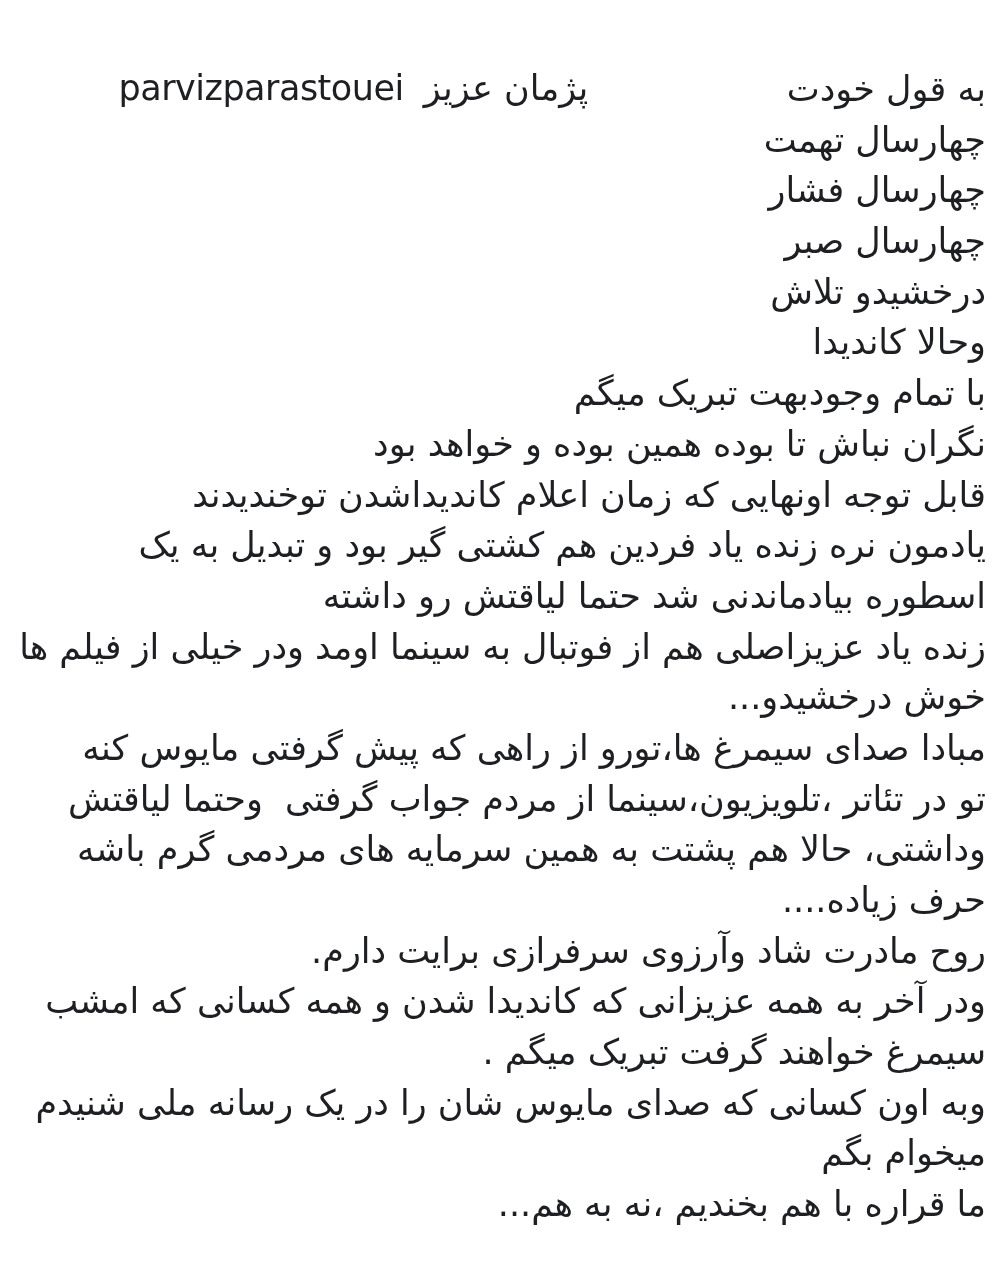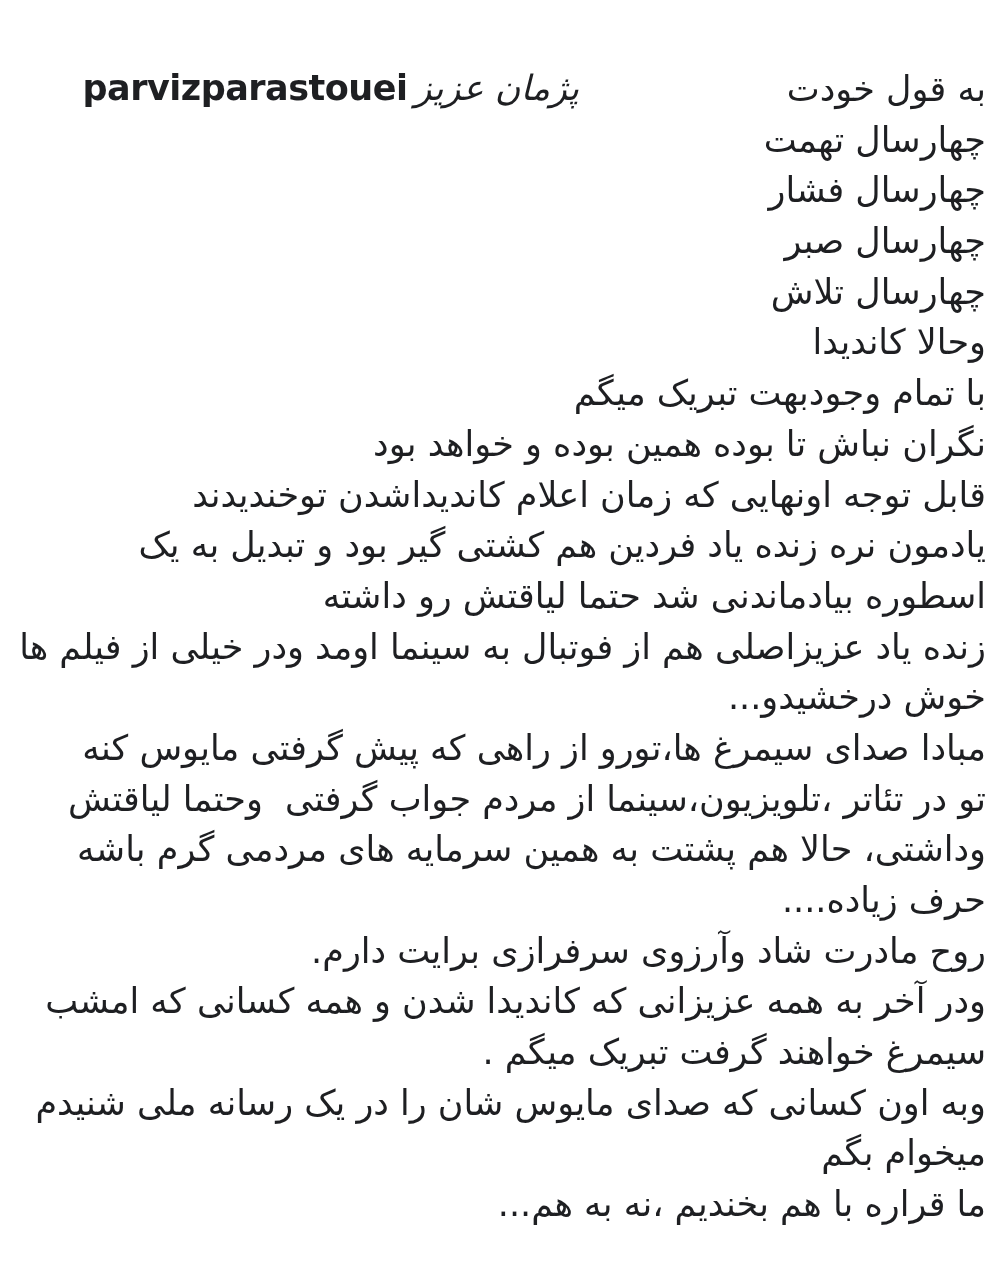--- a/index.html
+++ b/index.html
@@ -25,30 +25,30 @@
     top: 10px;
     height: 52px;
     line-height: 52px;
     font-size: 35px;
     color: #1e1f22;
     direction: ltr;
     text-align: left;
     white-space: pre;
   }
   .username {
-    font-weight: 700;
+    font-weight: 400;
     letter-spacing: -0.5px;
     color: #1e1f22;
+    margin-left: 36px;
   }
   .greeting {
     direction: rtl;
     unicode-bidi: isolate;
-    margin-left: 7px;
+    margin-left: 20px;
     font-weight: 400;
-    font-style: italic;
   }
   .caption {
     position: absolute;
     top: 64px;
     right: 13px;
     left: 6px;
     direction: rtl;
     text-align: right;
     font-size: 35px;
     color: #1e1f22;
@@ -64,21 +64,21 @@
 
 <div class="page">
   <div class="header">
     <span class="username">parvizparastouei</span><span class="greeting">پژمان عزیز</span>
   </div>
   <div class="caption">
       <div class="caption-line">به قول خودت</div>
       <div class="caption-line">چهارسال تهمت</div>
       <div class="caption-line">چهارسال فشار</div>
       <div class="caption-line">چهارسال صبر</div>
-      <div class="caption-line">چهارسال تلاش</div>
+      <div class="caption-line">درخشیدو تلاش</div>
       <div class="caption-line">وحالا کاندیدا</div>
       <div class="caption-line">با تمام وجودبهت تبریک میگم</div>
       <div class="caption-line">نگران نباش تا بوده همین بوده و خواهد بود</div>
       <div class="caption-line">قابل توجه اونهایی که زمان اعلام کاندیداشدن توخندیدند</div>
       <div class="caption-line">یادمون نره زنده یاد فردین هم کشتی گیر بود و تبدیل به یک</div>
       <div class="caption-line">اسطوره بیادماندنی شد حتما لیاقتش رو داشته</div>
       <div class="caption-line">زنده یاد عزیزاصلی هم از فوتبال به سینما اومد ودر خیلی از فیلم ها</div>
       <div class="caption-line">خوش درخشیدو...</div>
       <div class="caption-line">مبادا صدای سیمرغ ها،تورو از راهی که پیش گرفتی مایوس کنه</div>
       <div class="caption-line">تو در تئاتر ،تلویزیون،سینما از مردم جواب گرفتی  وحتما لیاقتش</div>

